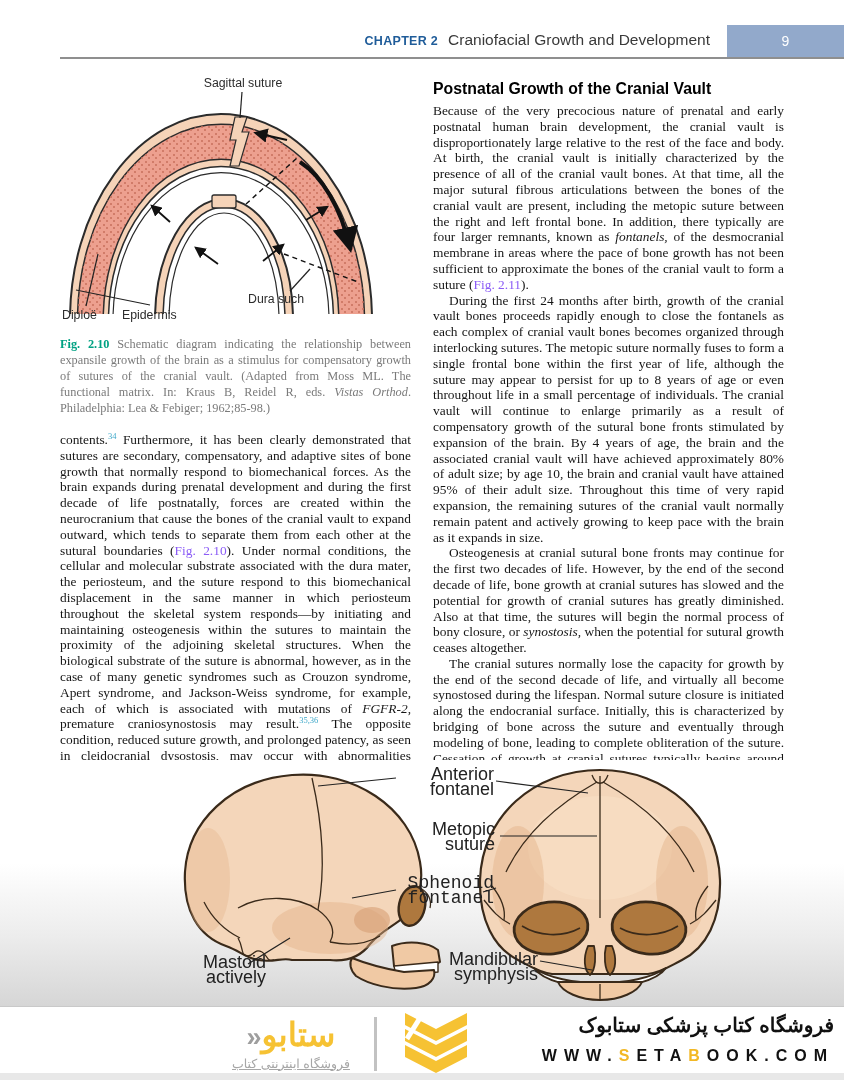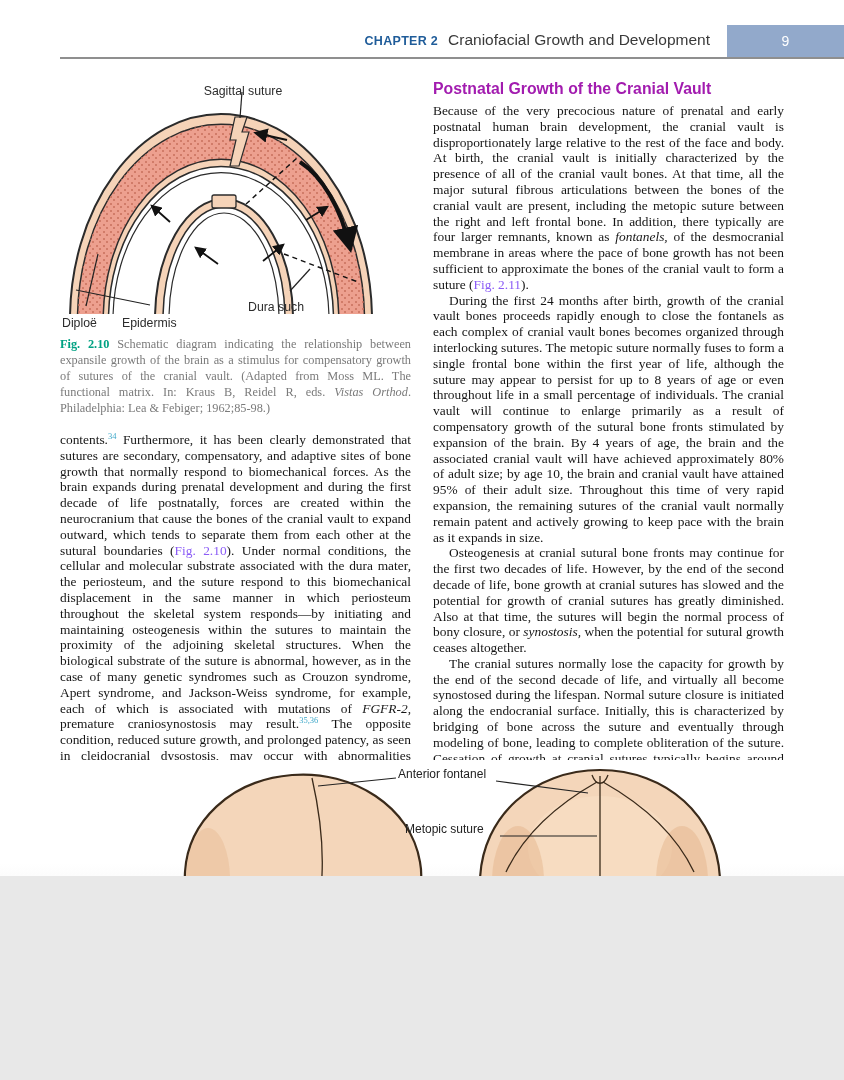--- a/index.html
+++ b/index.html
@@ -1,16 +1,16 @@
 <!DOCTYPE html>
 <html><head>
 <meta charset="utf-8">
 <style>
   html,body{margin:0;padding:0;background:#e8e8e8;}
-  .page{position:relative;width:844px;height:876px;background:#ffffff;margin:0 auto;
+  .page{position:relative;width:844px;height:1073px;background:#ffffff;margin:0 auto;
         font-family:"Liberation Serif",serif;overflow:hidden;}
 
   
   .page-header{position:absolute;top:0;left:0;width:844px;height:59px;}
   .header-rule{position:absolute;left:60px;right:0;top:57px;height:2px;background:#8f8f8f;}
   .header-text{position:absolute;top:31px;right:134px;white-space:nowrap;}
   .chapter-label{font-family:"Liberation Sans",sans-serif;font-weight:bold;color:#1f5c99;
                  font-size:12.5px;letter-spacing:.3px;}
   .chapter-title{font-family:"Liberation Sans",sans-serif;color:#3a3a3a;font-size:15.5px;margin-left:6px;}
   .page-num-box{position:absolute;top:25px;right:0;width:117px;height:32px;background:#92a9cb;
@@ -23,37 +23,37 @@
   .body-text{font-size:13.4px;line-height:15.8px;color:#151515;text-align:justify;margin:0;}
   .indent{text-indent:16px;}
   .figlink{color:#8b5cf6;cursor:pointer;}
   .ref{color:#3fa8c9;font-size:8.5px;vertical-align:super;line-height:0;cursor:pointer;}
   .it{font-style:italic;}
 
   
   .fig210-wrap{position:relative;width:351px;height:252px;}
   .fig210-wrap svg{position:absolute;left:0;top:0;}
   .diag-label{position:absolute;font-family:"Liberation Sans",sans-serif;font-size:12.3px;
-              color:#2c2c2c;white-space:nowrap;margin-top:8px;}
+              color:#2c2c2c;white-space:nowrap;}
   .caption{margin:8px 0 16px 0;font-family:Liberation Serif, serif;font-size:12.3px;
            line-height:16px;color:#7a7a7a;text-align:justify;}
   .cap-label{color:#00a283;font-weight:bold;}
   .left-para{margin-top:12px;}
 
   
   .section-heading{margin:4px 0 5px 0;font-family:"Liberation Sans",sans-serif;font-weight:bold;
-                   color:#a21caf;font-size:15.8px;}
+                   color:#000000;font-size:15.8px;}
 
   
   .fig211{position:absolute;top:760px;left:0;width:844px;height:246px;
           background:linear-gradient(180deg,#ffffff 0%,#ffffff 42%,#ececec 72%,#d6d6d6 100%);
           border-bottom:1px solid #c9c9c9;}
   .fig211 svg{position:absolute;left:0;top:0;}
-  .fig-label{position:absolute;font-family:"Liberation Sans",sans-serif;font-size:12px;
-             line-height:14.6px;color:#222;text-align:left;}
+  .fig-label{position:absolute;font-family:"Liberation Sans",sans-serif;font-size:18px;
+             line-height:14.6px;color:#222;text-align:right;}
 
   
   .footer{position:absolute;top:1007px;left:0;width:844px;height:73px;background:#ffffff;}
   .footer-logo{position:absolute;left:232px;top:6px;display:flex;align-items:center;gap:24px;}
   .logo-textblock{text-align:center;}
   .logo-wordline{direction:rtl;font-family:"Liberation Sans",sans-serif;font-weight:bold;
                  font-size:33px;line-height:34px;}
   .logo-word{color:#f6c233;}
   .logo-mark{color:#9e9e9e;font-size:27px;}
   .logo-subtitle{direction:rtl;font-family:"Liberation Sans",sans-serif;font-size:12.5px;

